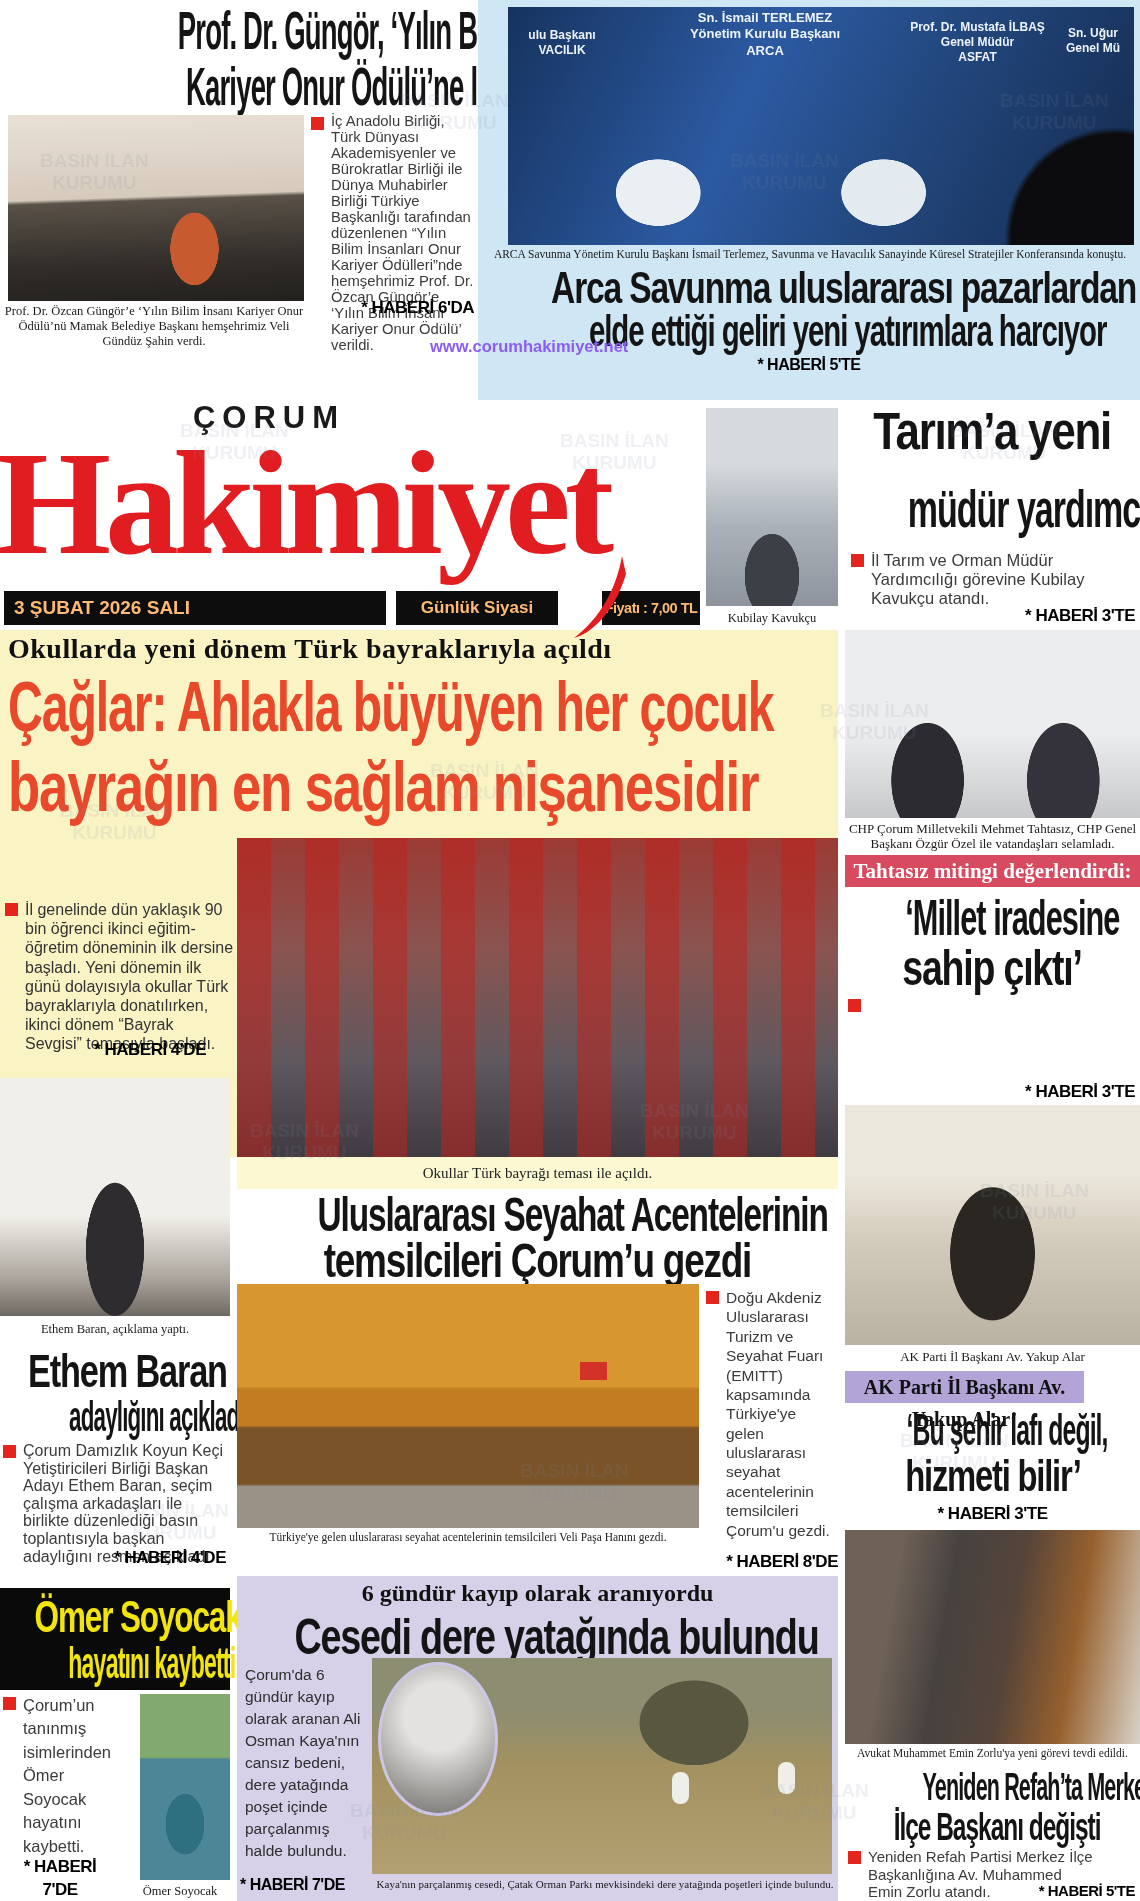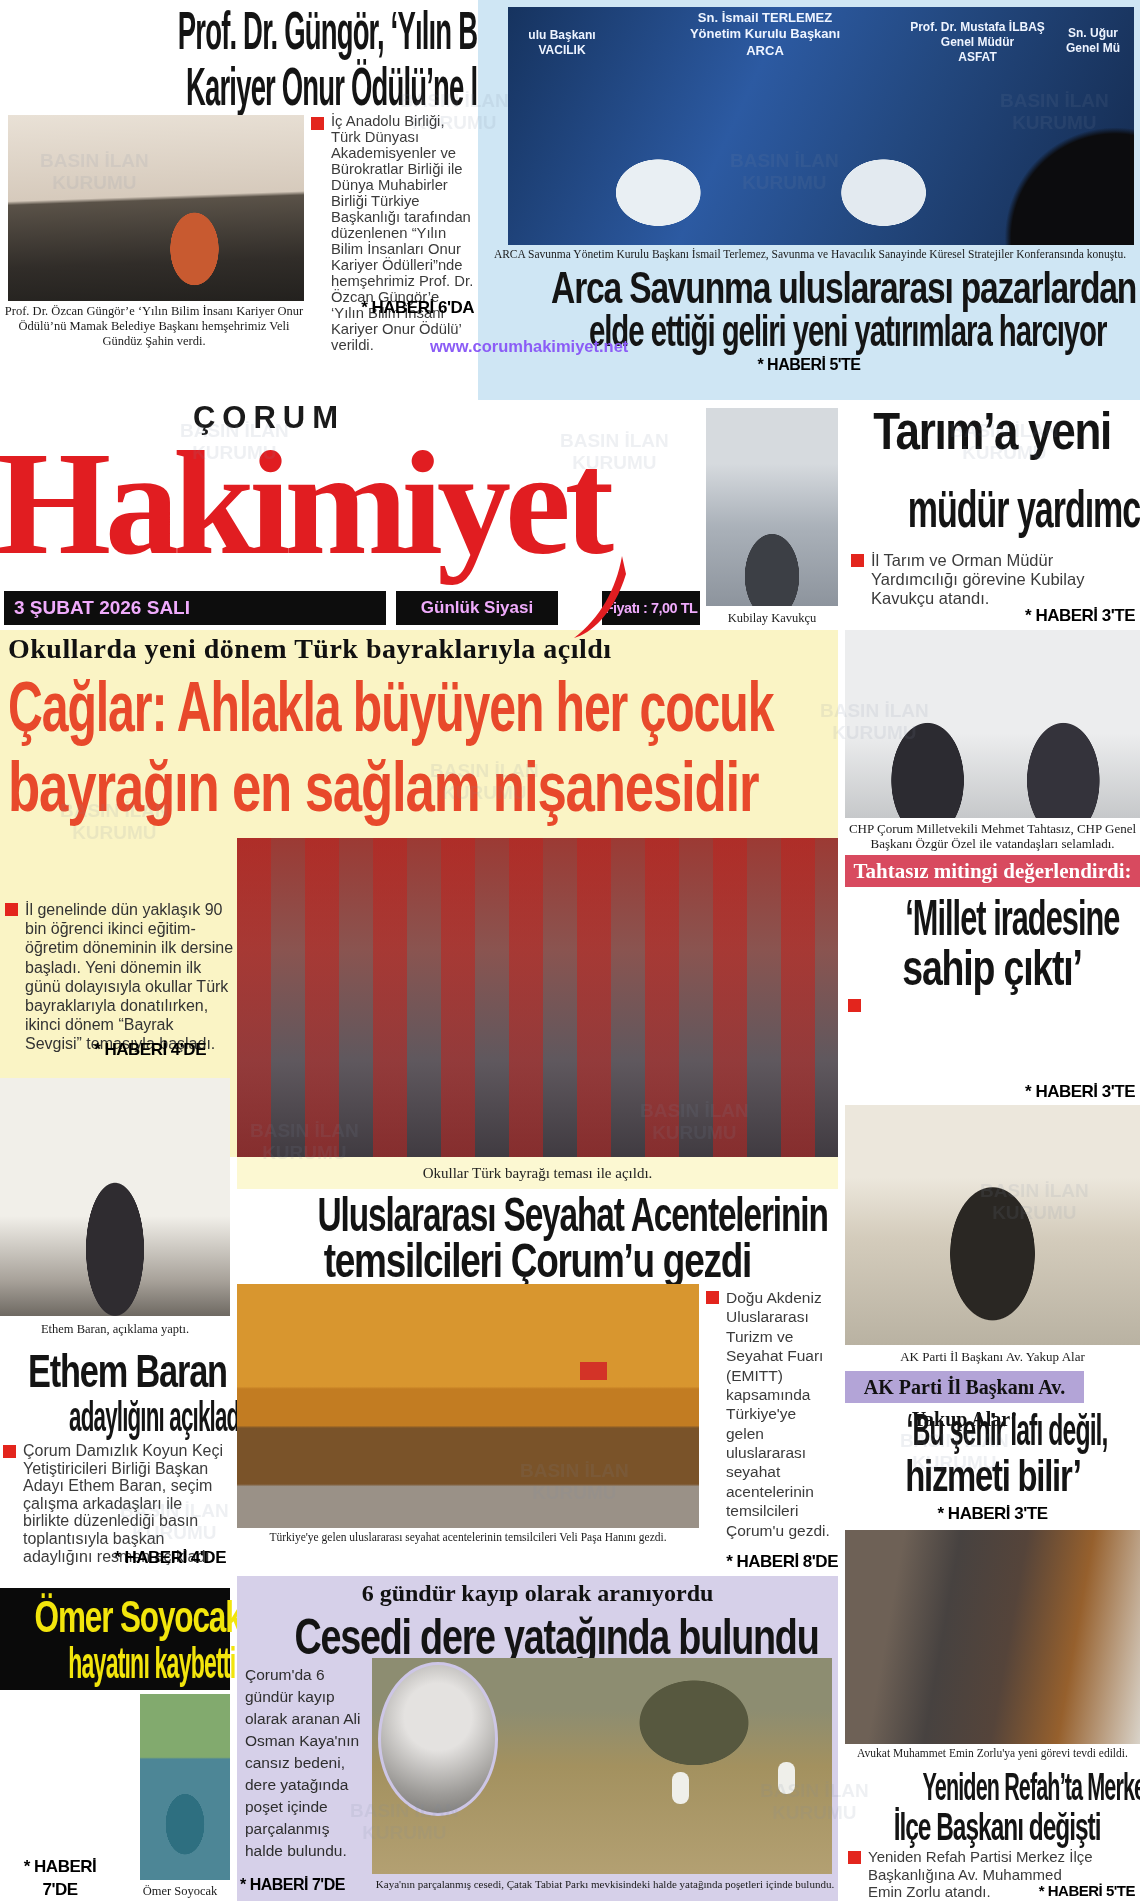--- a/index.html
+++ b/index.html
@@ -12,21 +12,21 @@
   .cap{position:absolute;font-family:"Liberation Serif",serif;color:#1b1b1b;text-align:center;line-height:1.18;}
   .bodytxt{position:absolute;color:#3b3b3b;line-height:1.2;padding-left:21px;box-sizing:border-box;}
   .bullet{position:absolute;left:1px;top:3px;width:13px;height:13px;background:#e3251d;}
   .hl{position:absolute;font-weight:700;color:#141414;text-align:center;}
   .hl .cond{display:inline-block;white-space:nowrap;letter-spacing:-1.5px;transform-origin:50% 50%;}
   .hl.left{text-align:left;}
   .hl.left .cond{transform-origin:0 50%;}
   .ref{position:absolute;font-weight:700;color:#000;font-size:17px;text-align:right;letter-spacing:-0.5px;}
   .serifb{font-family:"Liberation Serif",serif;font-weight:700;}
   .bar{position:absolute;text-align:center;}
-  .datebar{position:absolute;background:#0d0d0d;color:#f0abfc;font-weight:700;line-height:34px;height:34px;}
+  .datebar{position:absolute;background:#0d0d0d;color:#fdba74;font-weight:700;line-height:34px;height:34px;}
   .wm{position:absolute;font:700 19px "Liberation Sans",sans-serif;color:#7d8aa0;opacity:.12;
       white-space:pre-line;text-align:center;pointer-events:none;z-index:50;}
   
   .ph-award{background:
      radial-gradient(ellipse 40px 60px at 63% 72%,#c85a30 0 60%,rgba(0,0,0,0) 61%),
      linear-gradient(178deg,#e9e1d6 0%,#d6cabc 44%,#5a5248 46%,#312d29 78%,#23211e 100%);}
   .ph-arca{background:
      radial-gradient(ellipse 70px 55px at 24% 78%,#e9eff3 0 60%,rgba(0,0,0,0) 61%),
      radial-gradient(ellipse 70px 55px at 60% 78%,#e3eaf0 0 60%,rgba(0,0,0,0) 61%),
      radial-gradient(circle at 97% 97%,#0c0c0e 0 16%,rgba(0,0,0,0) 17%),
@@ -189,38 +189,42 @@
     <div style="height:46px;"><span class="cond" style="font-size:40px;transform:scale(.82,1.1);">hizmeti bilir’</span></div>
   </div>
   <div class="ref" style="left:845px;top:1504px;width:295px;text-align:center;">* HABERİ 3'TE</div>
 
   <div class="bar" style="left:0;top:1588px;width:230px;height:102px;background:#0a0a0a;">
     <div class="hl" style="position:static;color:#f2e50c;padding-top:5px;">
       <div style="height:46px;"><span class="cond" style="font-size:42px;transform:scale(.75,1.05);">Ömer Soyocak</span></div>
       <div style="height:46px;"><span class="cond" style="font-size:42px;transform:scale(.55,1.05);">hayatını kaybetti</span></div>
     </div>
   </div>
+  <div class="bodytxt" style="left:2px;top:1694px;width:118px;font-size:16.5px;line-height:1.42;">
+    <span class="bullet"></span>
+    <span>Çorum’un tanınmış isimlerinden Ömer Soyocak hayatını kaybetti.</span>
+  </div>
   <div class="ref" style="left:14px;top:1856px;width:92px;text-align:center;line-height:1.35;">* HABERİ 7'DE</div>
   <div class="photo ph-omer" style="left:140px;top:1694px;width:90px;height:186px;"></div>
   <div class="cap" style="left:128px;top:1884px;width:104px;font-size:12.5px;">Ömer Soyocak</div>
 
   <div class="panel" style="left:237px;top:1576px;width:601px;height:325px;background:#d6d0e9;"></div>
   <div class="abs serifb" style="left:237px;top:1580px;width:601px;text-align:center;font-size:24px;color:#111;">6 gündür kayıp olarak aranıyordu</div>
   <div class="hl" style="left:237px;top:1610px;width:601px;">
     <div style="height:50px;"><span class="cond" style="font-size:46px;transform:scale(.82,1.08);">Cesedi dere yatağında bulundu</span></div>
   </div>
   <div class="bodytxt" style="left:245px;top:1664px;width:122px;font-size:15.5px;line-height:1.42;padding-left:0;color:#2e2e2e;">
     <span>Çorum'da 6 gündür kayıp olarak aranan Ali Osman Kaya'nın cansız bedeni, dere yatağında poşet içinde parçalanmış halde bulundu.</span>
   </div>
   <div class="ref" style="left:240px;top:1876px;width:130px;text-align:left;font-size:16px;">* HABERİ 7'DE</div>
   <div class="photo ph-dere" style="left:372px;top:1658px;width:460px;height:216px;"></div>
   <span class="figure-white" style="left:672px;top:1772px;"></span>
   <span class="figure-white" style="left:778px;top:1762px;"></span>
   <div class="oval" style="left:378px;top:1662px;width:114px;height:148px;"></div>
-  <div class="cap" style="left:372px;top:1878px;width:466px;font-size:11px;">Kaya'nın parçalanmış cesedi, Çatak Tabiat Parkı mevkisindeki halde yatağında poşetleri içinde bulundu.</div>
+  <div class="cap" style="left:372px;top:1878px;width:466px;font-size:11px;">Kaya'nın parçalanmış cesedi, Çatak Orman Parkı mevkisindeki dere yatağında poşetleri içinde bulundu.</div>
 
   <div class="photo ph-zorlu" style="left:845px;top:1530px;width:295px;height:214px;"></div>
   <div class="cap" style="left:845px;top:1747px;width:295px;font-size:11.5px;">Avukat Muhammet Emin Zorlu'ya yeni görevi tevdi edildi.</div>
   <div class="hl" style="left:845px;top:1766px;width:295px;">
     <div style="height:40px;"><span class="cond" style="font-size:36px;transform:scale(.6,1.1);">Yeniden Refah’ta Merkez</span></div>
     <div style="height:40px;"><span class="cond" style="font-size:36px;transform:scale(.68,1.1);">İlçe Başkanı değişti</span></div>
   </div>
   <div class="bodytxt" style="left:847px;top:1848px;width:250px;font-size:15px;line-height:1.18;">
     <span class="bullet"></span>
     <span>Yeniden Refah Partisi Merkez İlçe Başkanlığına Av. Muhammed Emin Zorlu atandı.</span>

